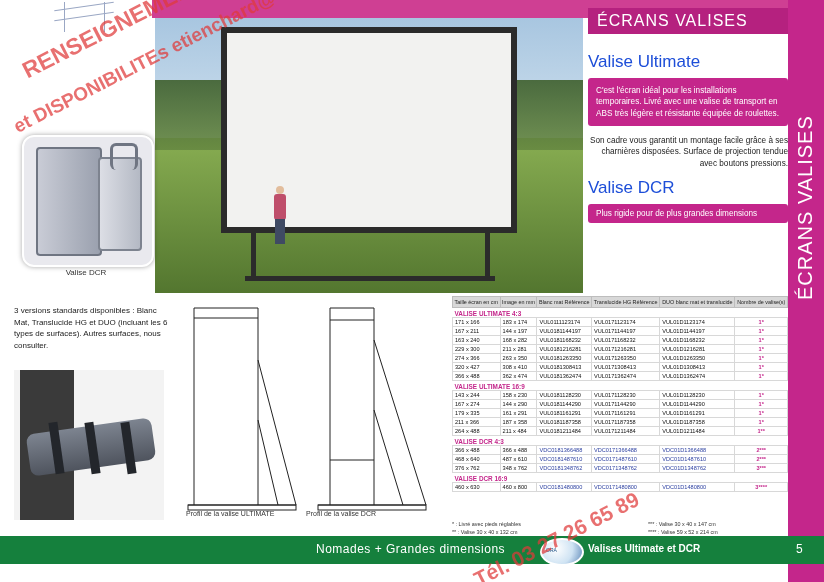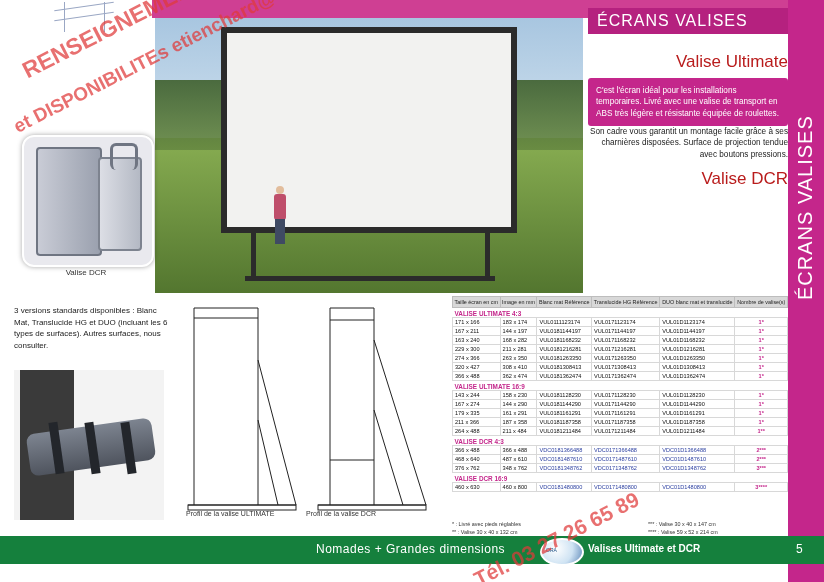--- a/index.html
+++ b/index.html
@@ -78,27 +78,26 @@
   .inset .handle{position:absolute;left:86px;top:6px;width:22px;height:24px;
     border:3px solid #6f7582;border-radius:6px;border-bottom:none;}
   .inset-cap{
     position:absolute;left:22px;top:268px;width:128px;text-align:center;
     font-size:8px;color:#333;
   }
 
   
   .rcol{position:absolute;left:588px;top:52px;width:200px;}
   .rtitle{
-    color:#b91c1c;font-size:17px;margin:0 0 6px 0;
+    color:#1d4ed8;font-size:17px;margin:0 0 6px 0;
     font-family:"Liberation Sans",sans-serif;
-    text-align:right;
   }
   .pinkbox{
     background:#c4268b;color:#fff;font-size:8.2px;line-height:1.38;
-    padding:7px 8px;border-radius:3px;margin-bottom:0;
+    padding:7px 8px;border-radius:3px;margin-bottom:9px;
   }
   .ptxt{font-size:8.2px;line-height:1.4;color:#222;margin-bottom:9px;text-align:right;}
   .pinkline{
     background:#c4268b;color:#fff;font-size:8.2px;padding:5px 8px;border-radius:3px;
     margin-bottom:9px;
   }
 
   
   .versions{
     position:absolute;left:14px;top:305px;width:160px;
@@ -208,20 +207,21 @@
     <div class="case2"></div>
     <div class="handle"></div>
   </div>
   <div class="inset-cap">Valise DCR</div>
 
   <div class="rcol">
     <div class="rtitle">Valise Ultimate</div>
     <div class="pinkbox">C'est l'écran idéal pour les installations temporaires. Livré avec une valise de transport en ABS très légère et résistante équipée de roulettes.</div>
     <div class="ptxt">Son cadre vous garantit un montage facile grâce à ses charnières disposées. Surface de projection tendue avec boutons pressions.</div>
     <div class="rtitle">Valise DCR</div>
+    <div class="pinkline">Plus rigide pour de plus grandes dimensions</div>
   </div>
 
   <div class="versions">3 versions standards disponibles : Blanc Mat, Translucide HG et DUO (incluant les 6 types de surfaces). Autres surfaces, nous consulter.</div>
 
   <div class="bagphoto">
     <div class="legsil"></div>
     <div class="bag"></div>
     <div class="strap" style="left:38px;"></div>
     <div class="strap" style="left:74px;"></div>
     <div class="strap" style="left:110px;"></div>

